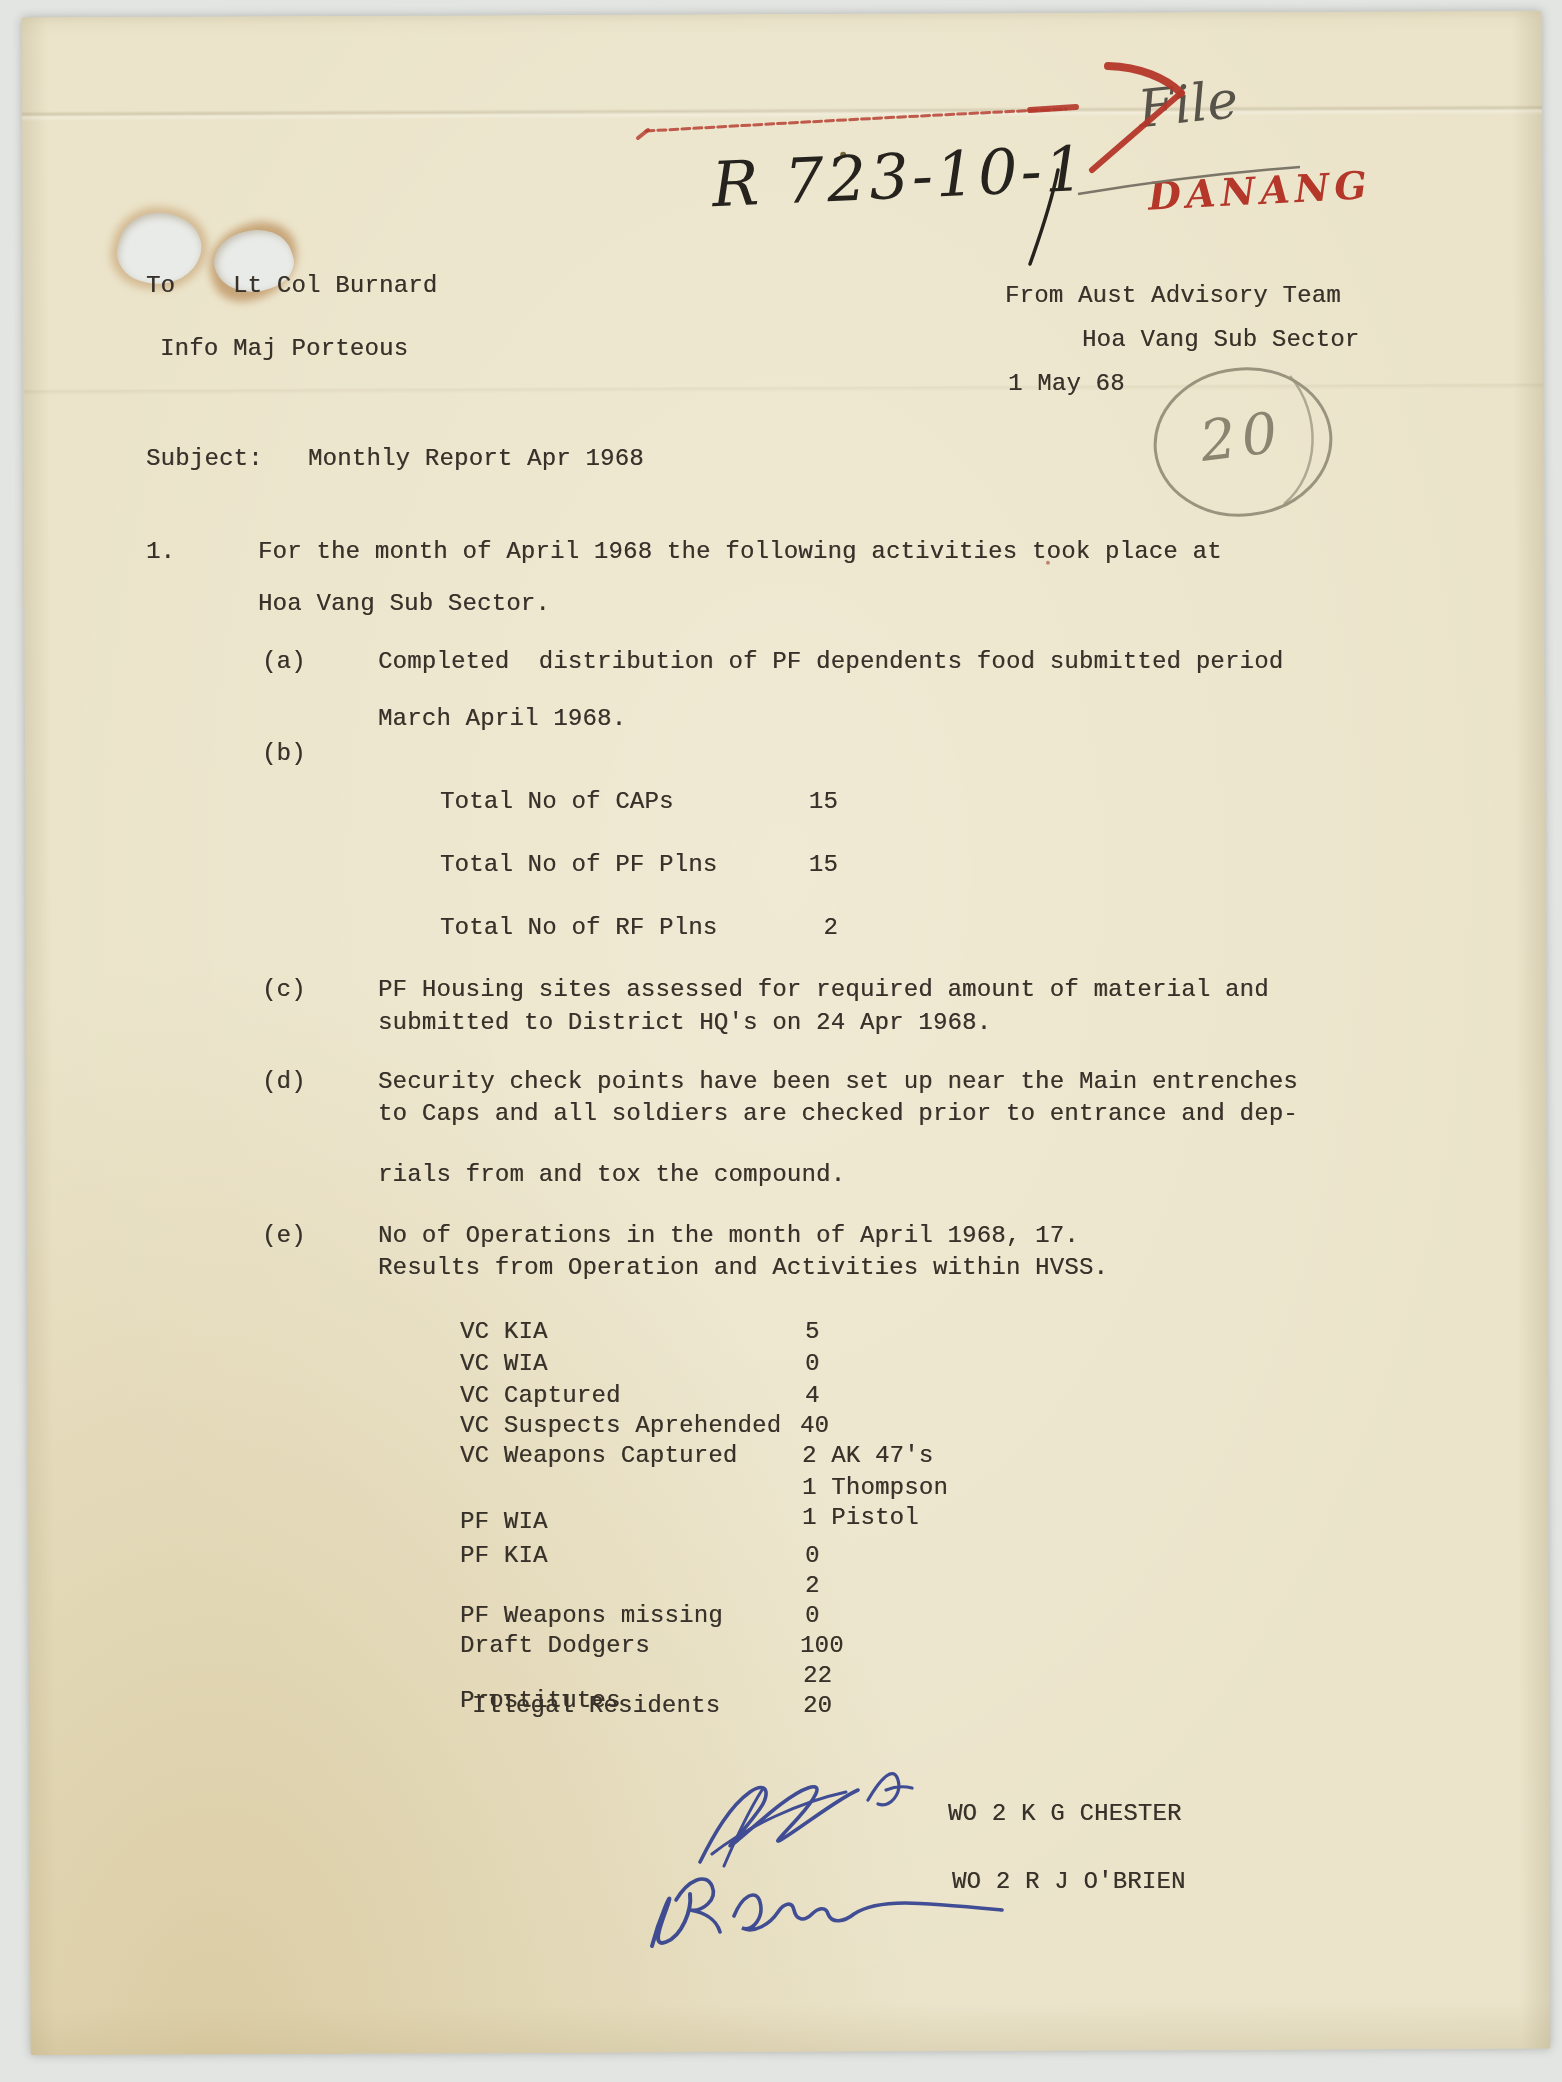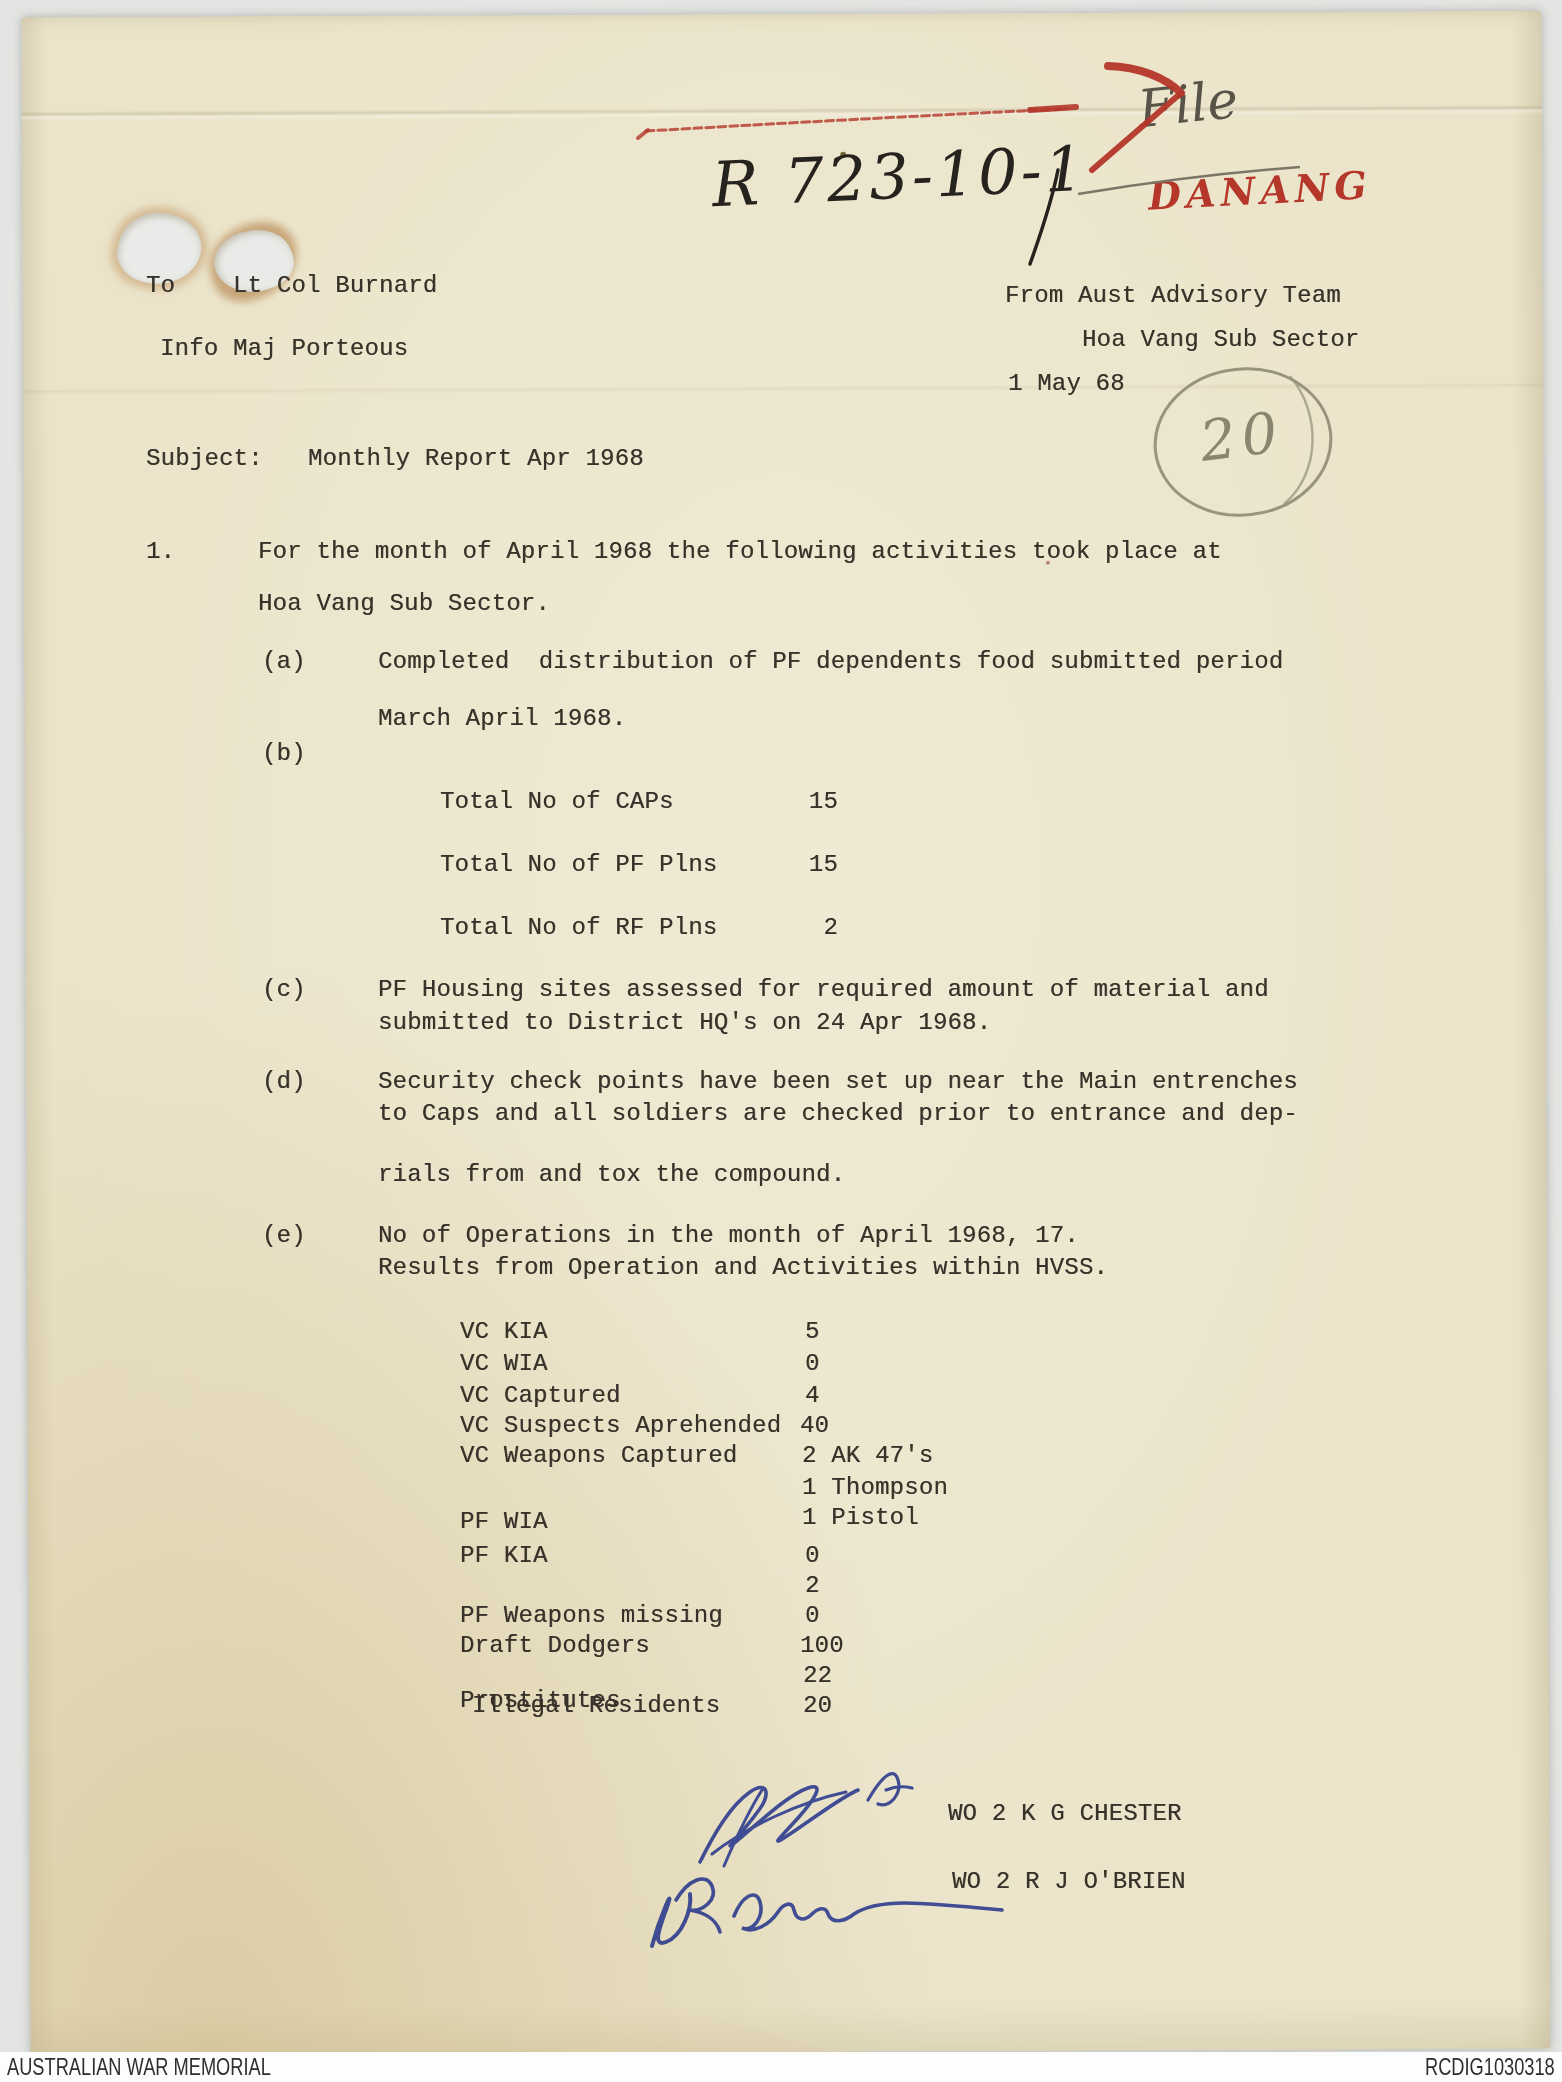--- a/index.html
+++ b/index.html
@@ -151,18 +151,14 @@
       <path d="M724,1866 C736,1838 748,1812 762,1790" stroke-width="3"></path>
       <path d="M868,1800 C882,1776 894,1766 898,1780 C902,1794 890,1808 878,1804 M886,1790 C896,1786 904,1786 912,1788" stroke-width="3.2"></path>
     </g>
     <g stroke="#32408f" fill="none" stroke-linecap="round" opacity="0.92">
       <path d="M652,1946 C660,1916 674,1886 668,1904 C662,1922 650,1948 666,1942 C682,1936 692,1910 690,1894" stroke-width="4"></path>
       <path d="M676,1900 C688,1880 706,1872 712,1886 C718,1900 702,1912 690,1910 C702,1912 716,1918 720,1932" stroke-width="3.6"></path>
       <path d="M734,1916 C742,1896 756,1888 760,1902 C764,1916 754,1932 742,1928 C754,1934 770,1924 778,1912 C784,1903 792,1901 794,1910 C796,1920 804,1922 812,1914 C818,1908 826,1906 828,1914 C832,1924 844,1922 854,1914 C878,1898 918,1902 1002,1910" stroke-width="3.6"></path>
     </g>
   </svg>
 
-  <div class="footer-bar">
-    <span class="footer-text footer-left">AUSTRALIAN WAR MEMORIAL</span>
-    <span class="footer-text footer-right">RCDIG1030318</span>
-  </div>
 
 </div>
 
 </body></html>

